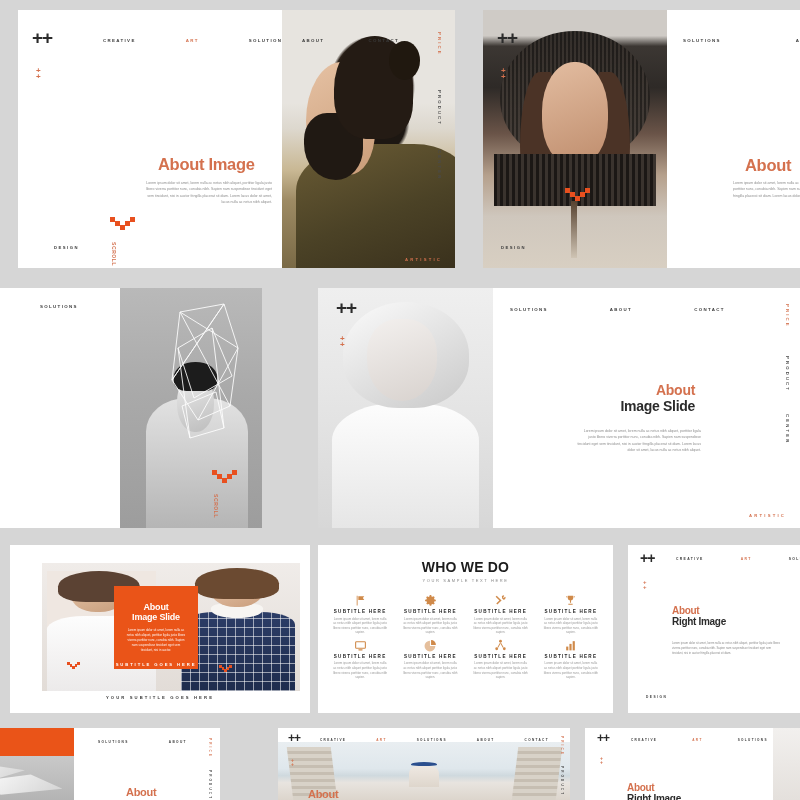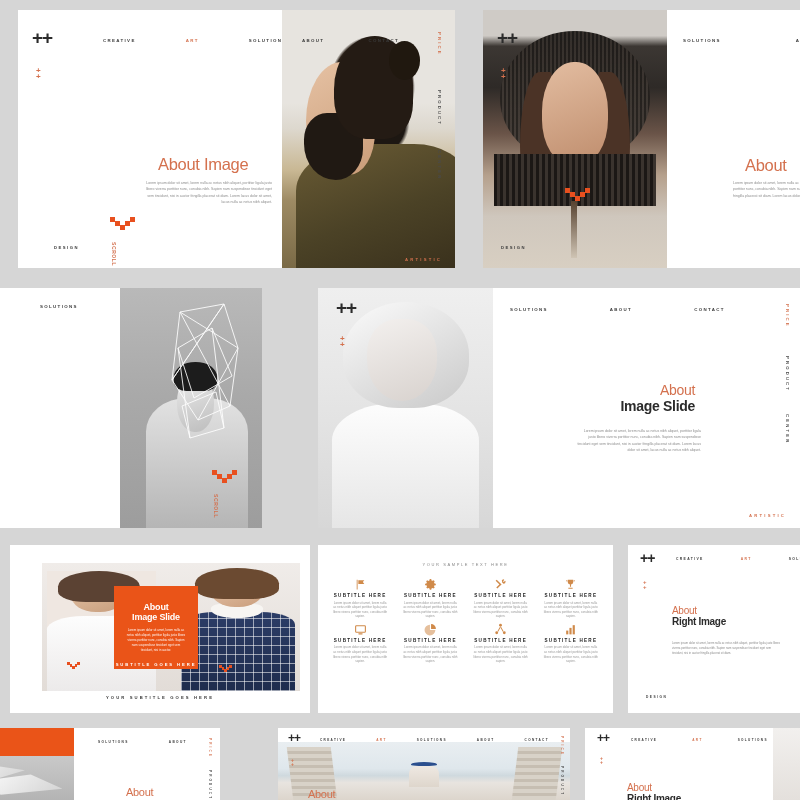--- a/index.html
+++ b/index.html
@@ -21,21 +21,21 @@
   .nav-item.accent{color:#d4714e;}
   .logo{
     position:absolute;font-size:19px;line-height:.8;font-weight:700;
     color:#2b2b2b;letter-spacing:-1px;
   }
   .plusmark{position:absolute;color:#d4714e;font-size:8px;line-height:6px;font-weight:700;}
   .footword{
     position:absolute;font-size:4.2px;letter-spacing:1.5px;font-weight:700;
     color:#3b3b3b;text-transform:uppercase;
   }
-  .h-orange{color:#d4714e;font-weight:400;letter-spacing:-.3px;}
+  .h-orange{color:#d4714e;font-weight:700;letter-spacing:-.3px;}
   .h-dark{color:#2b2b2b;font-weight:700;letter-spacing:-.3px;}
   .body-copy{
     font-size:3.5px;line-height:6.4px;color:#8c8c8c;text-align:right;
   }
   .vrail{
     position:absolute;writing-mode:vertical-rl;text-orientation:mixed;
     font-size:4.2px;letter-spacing:2.2px;font-weight:700;text-transform:uppercase;
   }
   .vrail.dark{color:#4a4a4a;}
   .vrail.accent{color:#d4714e;}
@@ -355,20 +355,21 @@
     <div class="ocard" style="left:104px;top:41px;width:84px;height:83px;padding-top:16px;box-sizing:border-box;">
       <div class="t1">About</div>
       <div class="t2">Image Slide</div>
       <div class="p">Lorem ipsum dolor sit amet, lorem nulla ac netus nibh aliquet, porttitor ligula justo libero viverra porttitor nunc, conubia nibh. Sapien nam suspendisse tincidunt eget sem tincidunt, nisi in auctor.</div>
       <div class="sub">SUBTITLE GOES HERE</div>
     </div>
     <div class="bottom-sub" style="bottom:13px;left:0;">YOUR SUBTITLE GOES HERE</div>
   </div>
 
   <div class="slide" style="left:318px;top:545px;width:295px;height:168px;padding:14px 10px 0;box-sizing:border-box;">
+    <div class="wwd-title">WHO WE DO</div>
     <div class="wwd-sub">YOUR SAMPLE TEXT HERE</div>
 
     <div class="wwd-grid">
 
       <div class="wwd-cell">
         <div class="wwd-ico">
           <svg width="13" height="13" viewBox="0 0 24 24" fill="currentColor">
               <path d="M5 3h1.6v18H5zM8 4h11l-2.6 3.5L19 11H8z"></path>
             </svg>
         </div>

